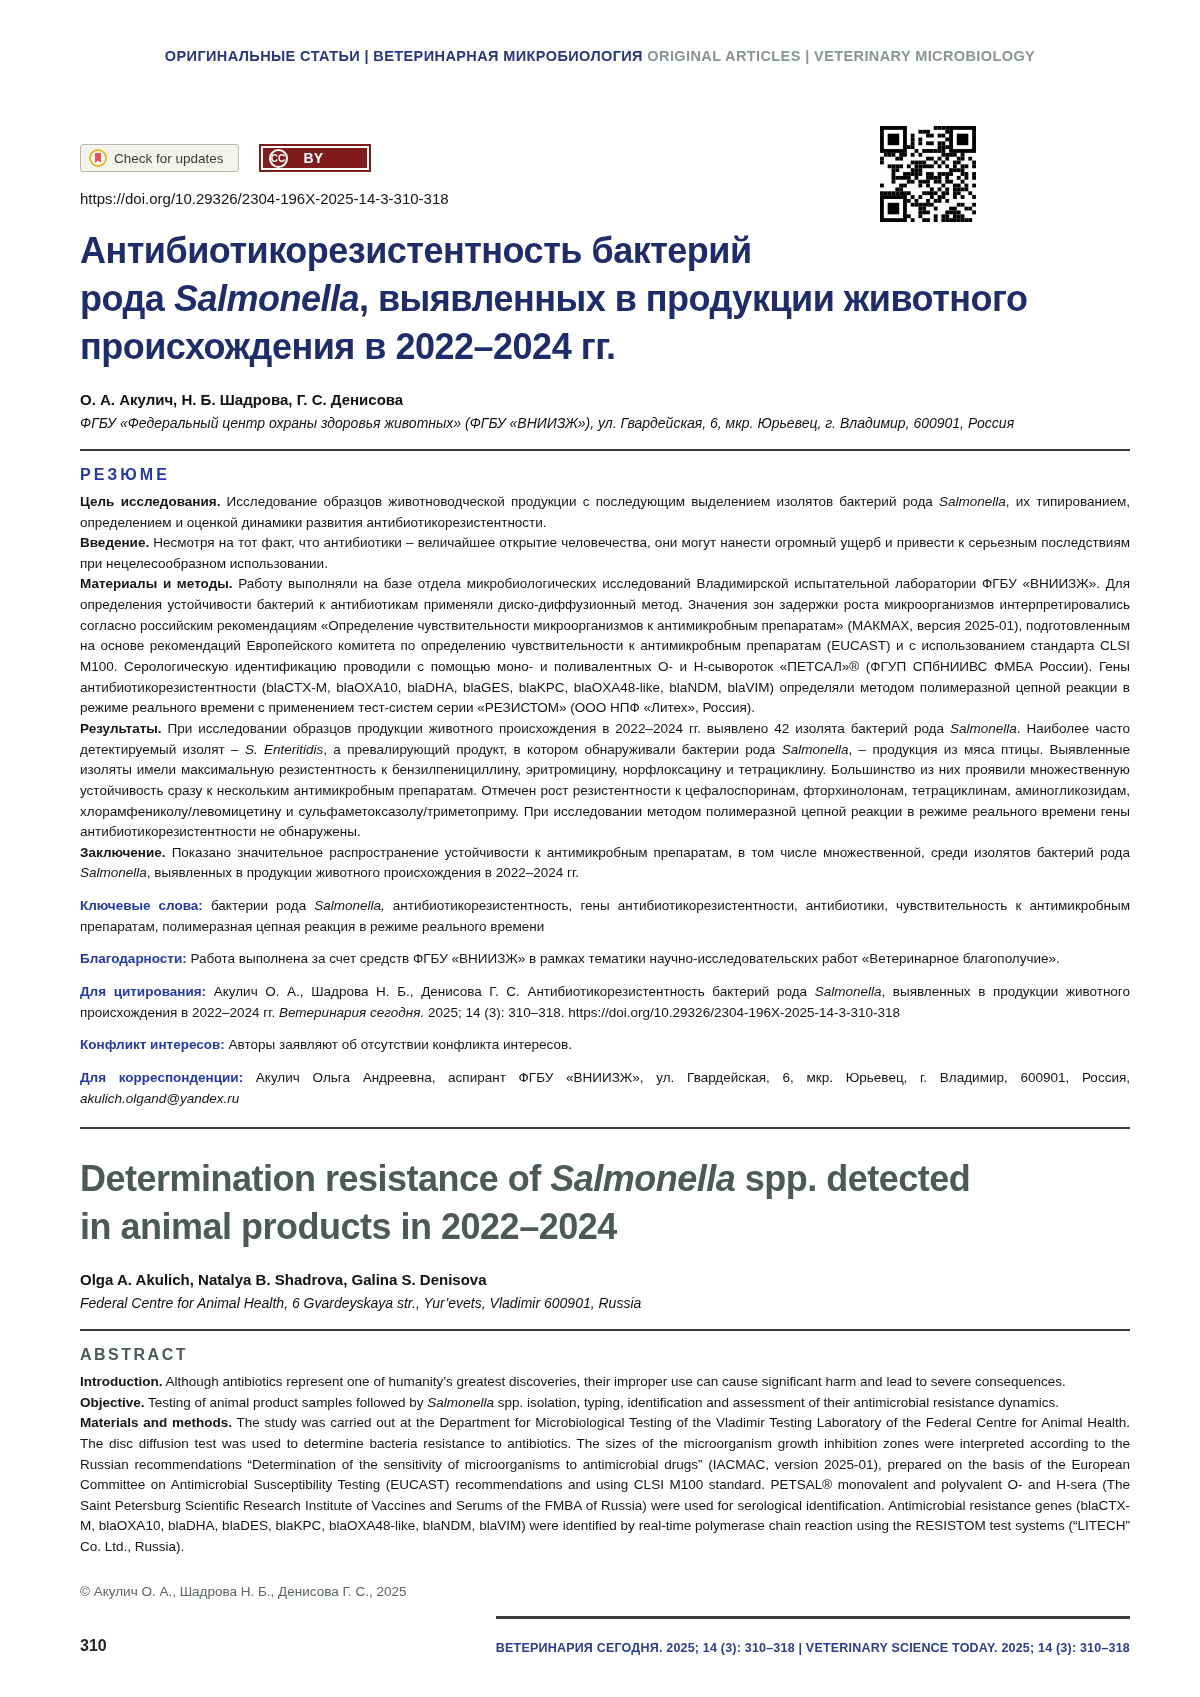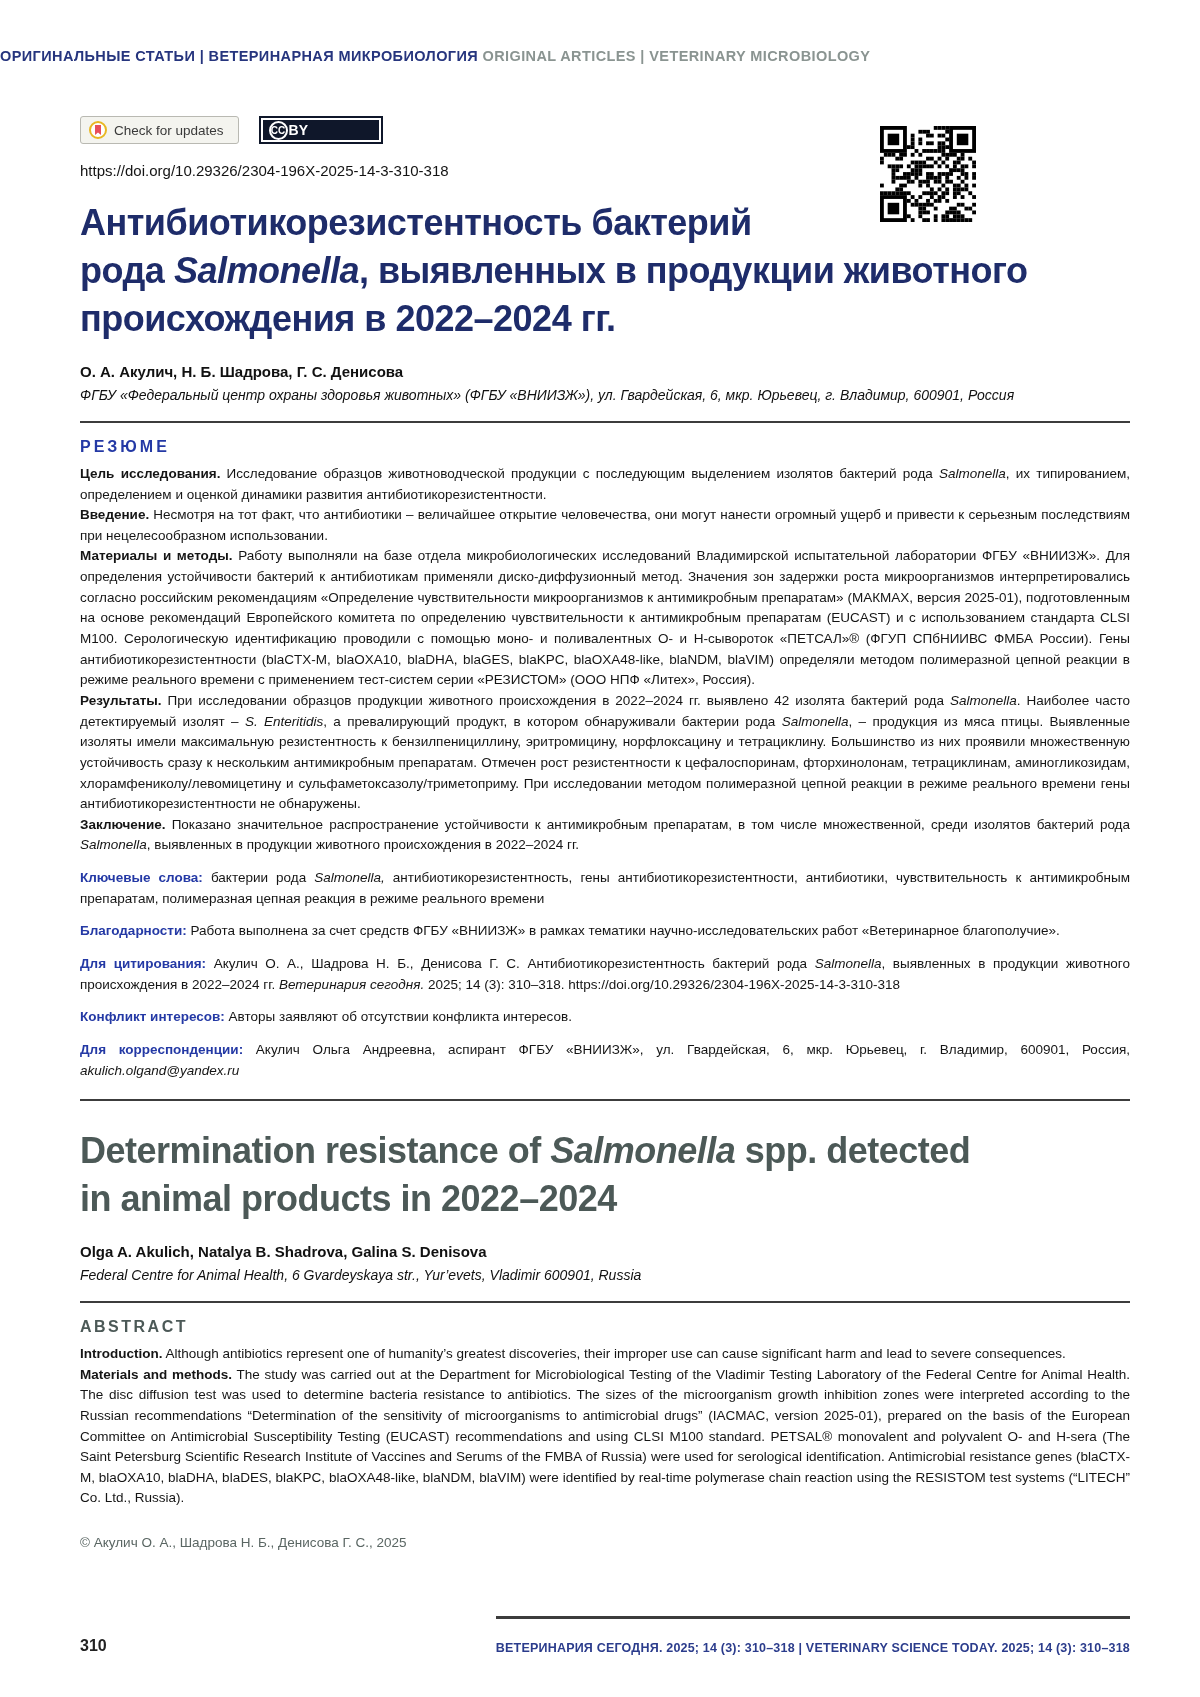--- a/index.html
+++ b/index.html
@@ -1,30 +1,30 @@
 <!DOCTYPE html>
 <html><head>
 <meta charset="utf-8">
 <style>
   * { margin:0; padding:0; box-sizing:border-box; }
   body { background:#888; font-family:"Liberation Sans", sans-serif; }
   .page { position:relative; width:1200px; height:1697px; background:#ffffff;
           margin:0 auto; overflow:hidden; color:#111; }
   .content { padding:0 70px 0 80px; }
 
-  .hdr { text-align:left; margin-top:48px; font-size:14.5px; font-weight:bold; letter-spacing:.4px; }
+  .hdr { text-align:center; margin-top:48px; font-size:14.5px; font-weight:bold; letter-spacing:.4px; }
   .hdr-ru { color:#26357e; }
   .hdr-en { color:#8a9491; }
 
-  .badges { display:flex; align-items:center; gap:20px; margin-top:52px; }
+  .badges { display:flex; align-items:center; gap:20px; margin-top:80px; }
   .badge-check { display:inline-flex; align-items:center; gap:7px; border:1px solid #b9b9b2;
                  background:#f4f4ef; border-radius:3px; padding:4px 14px 4px 8px;
                  font-size:13.5px; color:#3a3a3a; cursor:pointer; }
-  .badge-cc { position:relative; width:124px; height:28px; background:#0f172a; display:flex;
-              align-items:center; gap:1px; padding-left:10px; cursor:pointer; }
+  .badge-cc { position:relative; width:112px; height:28px; background:#7f1d1d; display:flex;
+              align-items:center; gap:16px; padding-left:10px; cursor:pointer; }
   .badge-cc::after { content:""; position:absolute; inset:2px; border:2px solid #fff; pointer-events:none; }
   .cc-circle { width:19px; height:19px; border:2px solid #fff; border-radius:50%; color:#fff;
                font-size:10px; font-weight:bold; display:flex; align-items:center; justify-content:center; z-index:1; }
   .cc-by { color:#fff; font-weight:bold; font-size:14px; z-index:1; }
 
   .qr { position:absolute; left:880px; top:126px; width:96px; height:96px; }
   .qr svg { width:100%; height:100%; }
 
   .doi-block { margin-top:16px; font-size:15px; font-weight:400; line-height:1.42; color:#141414; }
   .doi-block .doi { cursor:pointer; }
@@ -368,20 +368,21 @@
 in animal products in 2022–2024</span></h1>
 
     <div class="authors">Olga A. Akulich, Natalya B. Shadrova, Galina S. Denisova</div>
     <div class="affil">Federal Centre for Animal Health, 6 Gvardeyskaya str., Yur’evets, Vladimir 600901, Russia</div>
 
     <hr class="rule">
 
     <div class="section-heading-en">ABSTRACT</div>
     <div class="abstract-block">
       <p class="body-par"><span class="lead">Introduction.</span><span><span> Although antibiotics represent one of humanity’s greatest discoveries, their improper use can cause significant harm and lead to severe consequences.</span></span></p>
+      <p class="body-par"><span class="lead">Objective.</span><span><span> Testing of animal product samples followed by </span><span class="ital">Salmonella</span><span> spp. isolation, typing, identification and assessment of their antimicrobial resistance dynamics.</span></span></p>
       <p class="body-par"><span class="lead">Materials and methods.</span><span><span> The study was carried out at the Department for Microbiological Testing of the Vladimir Testing Laboratory of the Federal Centre for Animal Health. The disc diffusion test was used to determine bacteria resistance to antibiotics. The sizes of the microorganism growth inhibition zones were interpreted according to the Russian recommendations “Determination of the sensitivity of microorganisms to antimicrobial drugs” (IACMAC, version 2025-01), prepared on the basis of the European Committee on Antimicrobial Susceptibility Testing (EUCAST) recommendations and using CLSI M100 standard. PETSAL® monovalent and polyvalent O- and H-sera (The Saint Petersburg Scientific Research Institute of Vaccines and Serums of the FMBA of Russia) were used for serological identification. Antimicrobial resistance genes (blaCTX-M, blaOXA10, blaDHA, blaDES, blaKPC, blaOXA48-like, blaNDM, blaVIM) were identified by real-time polymerase chain reaction using the RESISTOM test systems (“LITECH” Co. Ltd., Russia).</span></span></p>
     </div>
 
     <div class="copyright">© Акулич О. А., Шадрова Н. Б., Денисова Г. С., 2025</div>
 
   </div>
 
   <div class="footer">
     <span class="page-num">310</span>
     <span class="journal-ref">ВЕТЕРИНАРИЯ СЕГОДНЯ. 2025; 14 (3): 310–318 | VETERINARY SCIENCE TODAY. 2025; 14 (3): 310–318</span>

